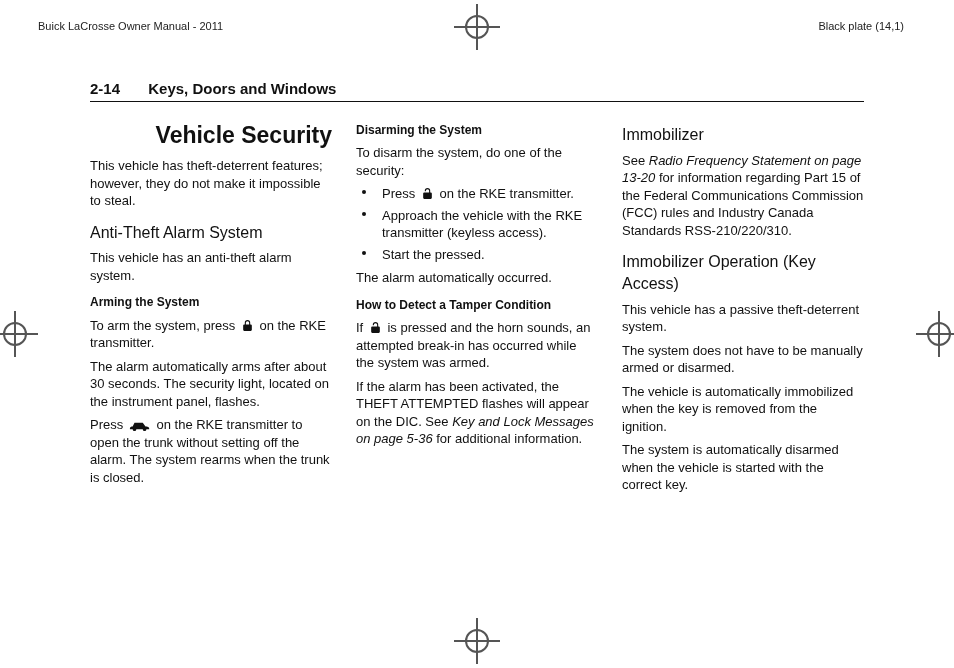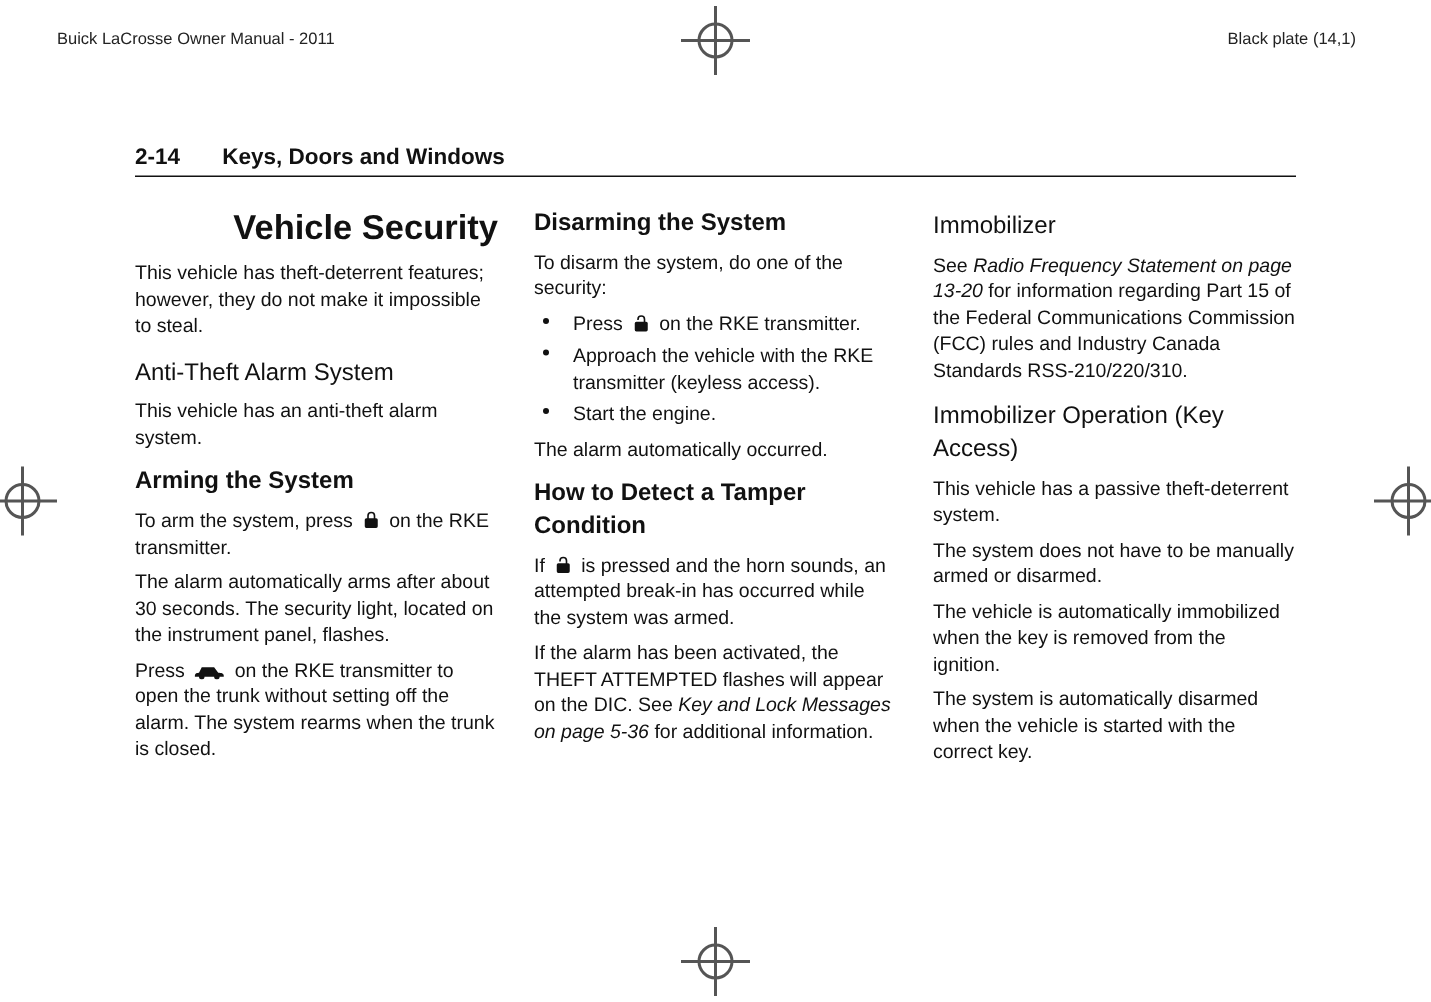--- a/index.html
+++ b/index.html
@@ -53,21 +53,21 @@
     font-size: 11px;
     color: #222;
   }
   .top-left  { position: absolute; left: 0; }
   .top-right { position: absolute; right: 12px; }
 
   
   .page {
     position: absolute;
     left: 90px;
-    top: 96px;
+    top: 80px;
     width: 774px;
   }
   .page-rule {
     border: none;
     border-top: 1.5px solid #111;
     margin: 4px 0 10px 0;
   }
   .page-header-line {
     font-size: 15px;
     font-weight: bold;
@@ -88,21 +88,21 @@
     font-weight: bold;
     margin: 8px 0 6px 0;
     text-align: right;
   }
   h2 {
     font-size: 16px;
     font-weight: normal;
     margin: 12px 0 4px 0;
   }
   h3 {
-    font-size: 16px;
+    font-size: 12px;
     font-weight: bold;
     margin: 10px 0 4px 0;
   }
   p { margin: 6px 0; }
   em { font-style: italic; }
   ul {
     list-style: none;
     margin: 4px 0;
     padding: 0;
   }
@@ -196,21 +196,21 @@
             <path d="M12 2a5 5 0 0 0-5 5v1h2V7a3 3 0 1 1 6 0v3H6a2 2 0 0 0-2 2v8a2 2 0 0 0 2 2h12a2 2 0 0 0 2-2v-8a2 2 0 0 0-2-2h-1V7a5 5 0 0 0-5-5z" fill="#111"></path>
           </svg>
           <span> on the RKE transmitter.</span>
         </li>
         <li>
           <span class="dot"></span>
           <span>Approach the vehicle with the RKE transmitter (keyless access).</span>
         </li>
         <li>
           <span class="dot"></span>
-          <span>Start the engine.</span>
+          <span>Start the pressed.</span>
         </li>
       </ul>
       <p>The alarm automatically occurred.</p>
 
       <h3>How to Detect a Tamper Condition</h3>
       <p>
         <span>If </span>
         <svg class="glyph" width="13" height="13" viewBox="0 0 24 24">
           <path d="M12 2a5 5 0 0 0-5 5v1h2V7a3 3 0 1 1 6 0v3H6a2 2 0 0 0-2 2v8a2 2 0 0 0 2 2h12a2 2 0 0 0 2-2v-8a2 2 0 0 0-2-2h-1V7a5 5 0 0 0-5-5z" fill="#111"></path>
         </svg>

